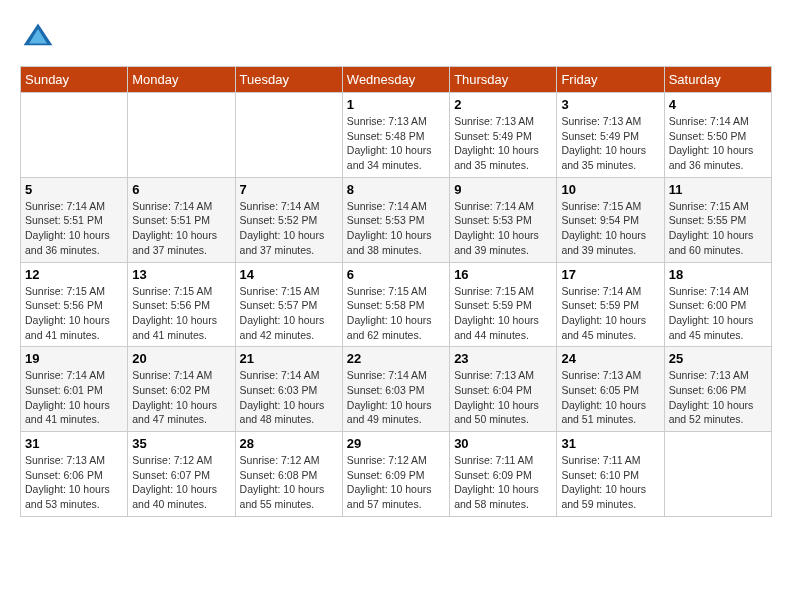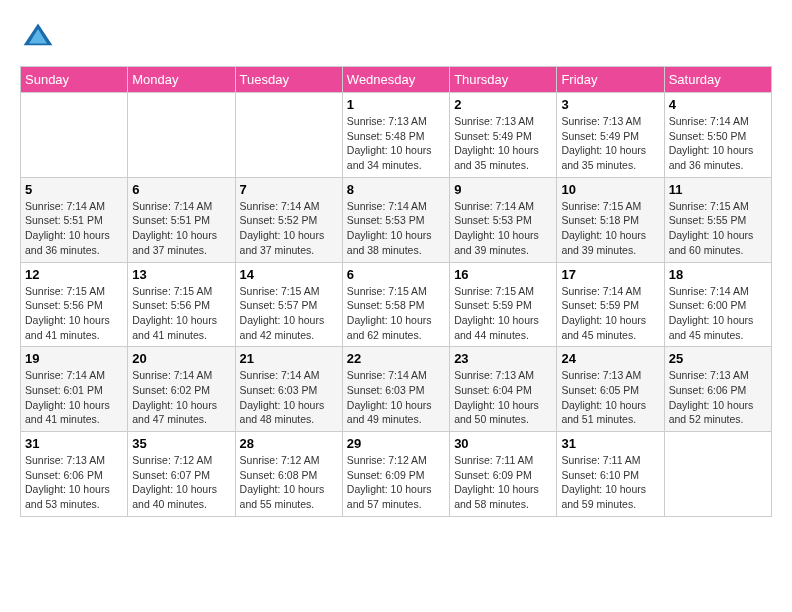--- a/index.html
+++ b/index.html
@@ -43,21 +43,21 @@
     .calendar-subtitle {
       font-size: 16px;
       color: #555;
     }
     .calendar {
       width: 100%;
       border-collapse: collapse;
       font-size: 11px;
     }
     .calendar th {
-      background: #ec4899;
+      background: #c2410c;
       color: #fff;
       padding: 5px 4px;
       text-align: left;
       font-size: 13px;
       font-weight: normal;
       border: 1px solid #ccc;
     }
     .calendar td {
       border: 1px solid #ccc;
       vertical-align: top;
@@ -182,21 +182,21 @@
         <td>
           <span class="day-num">9</span>
           <div class="cell-text">Sunrise: 7:14 AM</div>
           <div class="cell-text">Sunset: 5:53 PM</div>
           <div class="cell-text">Daylight: 10 hours</div>
           <div class="cell-text">and 39 minutes.</div>
         </td>
         <td>
           <span class="day-num">10</span>
           <div class="cell-text">Sunrise: 7:15 AM</div>
-          <div class="cell-text">Sunset: 5:18 PM</div>
+          <div class="cell-text">Sunset: 9:54 PM</div>
           <div class="cell-text">Daylight: 10 hours</div>
           <div class="cell-text">and 39 minutes.</div>
         </td>
         <td>
           <span class="day-num">11</span>
           <div class="cell-text">Sunrise: 7:15 AM</div>
           <div class="cell-text">Sunset: 5:55 PM</div>
           <div class="cell-text">Daylight: 10 hours</div>
           <div class="cell-text">and 60 minutes.</div>
         </td>

